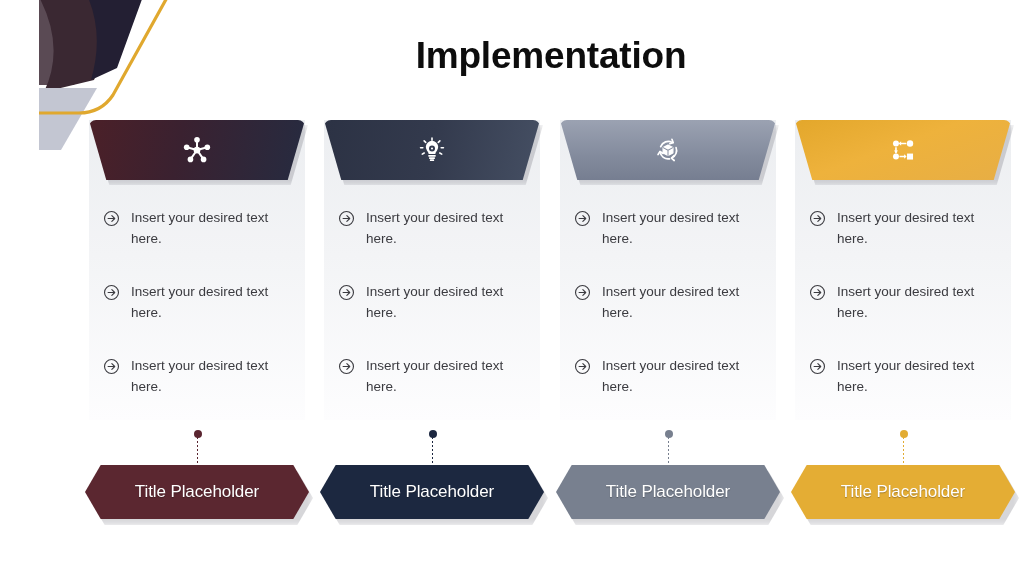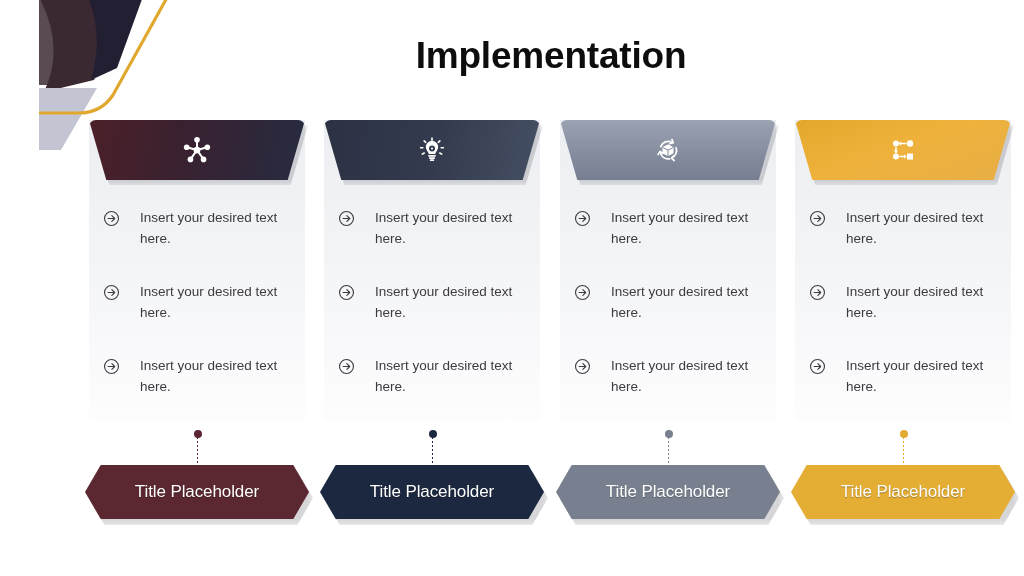--- a/index.html
+++ b/index.html
@@ -94,21 +94,21 @@
 
   
   .bullets {
     position: relative;
     z-index: 4;
     padding: 22px 14px 0 14px;
   }
   .bullet {
     display: flex;
     align-items: flex-start;
-    gap: 20px;
+    gap: 11px;
     margin-bottom: 33px;
   }
   .bullet .arrow { flex: 0 0 auto; margin-top: 2px; }
   .bullet .arrow svg { width: 17px; height: 17px; display:block; }
   .bullet .btext {
     font-size: 13.5px;
     line-height: 1.52;
     color: #3b3b40;
     max-width: 150px;
   }

